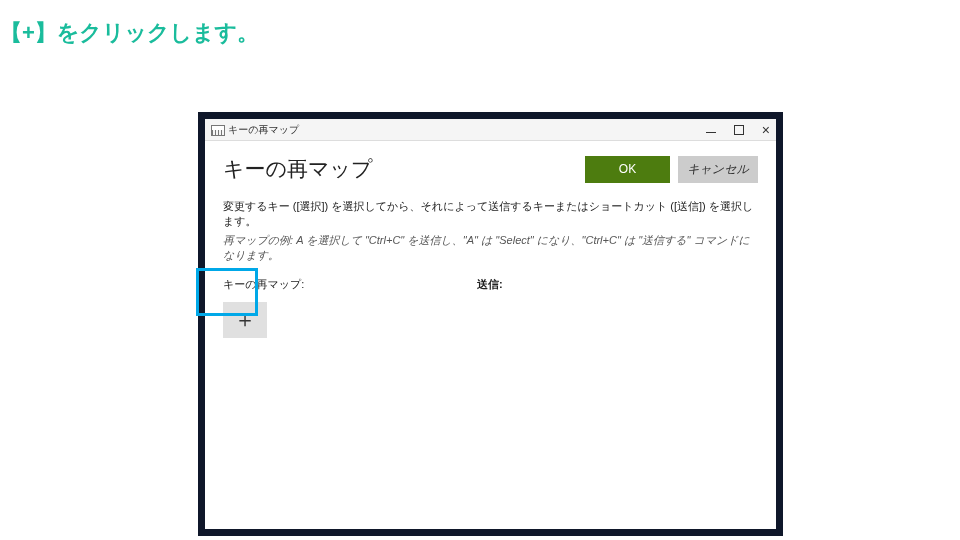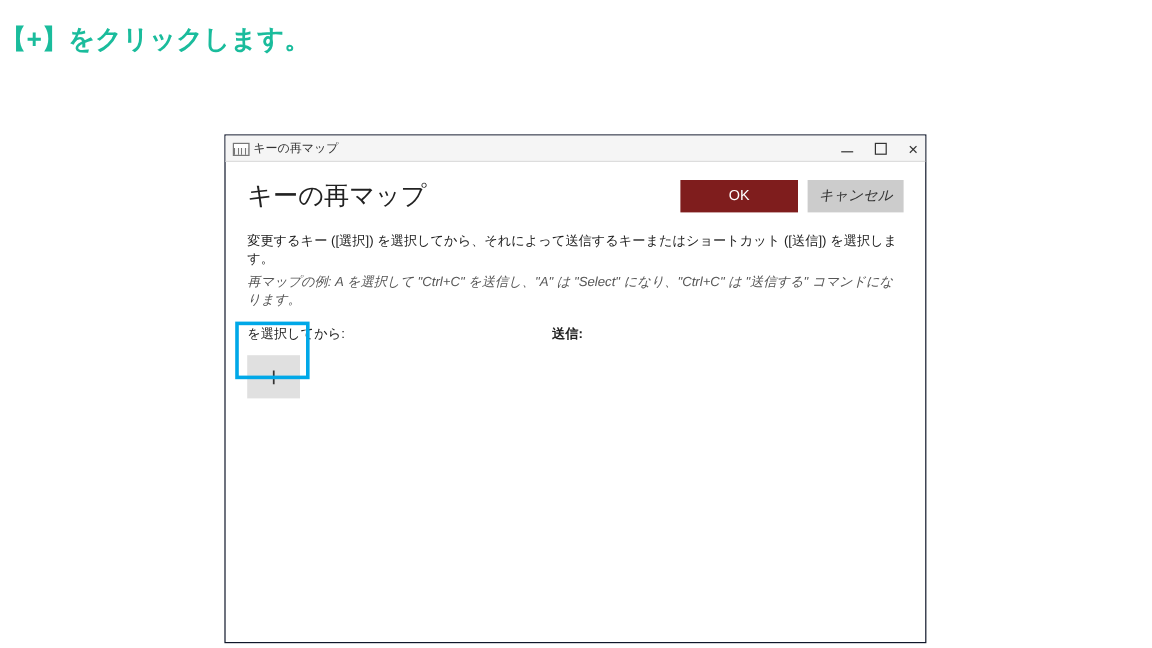--- a/index.html
+++ b/index.html
@@ -12,25 +12,25 @@
     }
     .annotation {
       text-align: left;
       color: #1abc9c;
       font-weight: bold;
       font-size: 22px;
       padding-top: 18px;
     }
     .window {
       position: absolute;
-      left: 187px;
+      left: 198px;
       top: 112px;
       width: 585px;
       height: 424px;
-      border: 1px solid #0f172a;
+      border: 7px solid #0f172a;
       background: #fff;
     }
     .titlebar {
       height: 22px;
       background: #f5f5f5;
       border-bottom: 1px solid #ddd;
       display: flex;
       align-items: center;
       justify-content: space-between;
       padding: 0 6px;
@@ -99,23 +99,23 @@
       gap: 8px;
     }
     .btn {
       padding: 5px 0;
       font-size: 12px;
       border: none;
       cursor: pointer;
       text-align: center;
     }
     .btn-primary {
-      background: #7f1d1d;
+      background: #4d7c0f;
       color: #fff;
-      width: 98px;
+      width: 85px;
     }
     .btn-secondary {
       background: #ccc;
       color: #333;
       width: 80px;
       font-style: italic;
     }
     .description {
       padding: 10px 18px 4px 18px;
       font-size: 11px;
@@ -189,21 +189,21 @@
       <button class="btn btn-primary">OK</button>
       <button class="btn btn-secondary">キャンセル</button>
     </div>
   </div>
 
   <div class="description">変更するキー ([選択]) を選択してから、それによって送信するキーまたはショートカット ([送信]) を選択します。</div>
   <div class="example">再マップの例: A を選択して "Ctrl+C" を送信し、"A" は "Select" になり、"Ctrl+C" は "送信する" コマンドになります。</div>
 
   <div class="columns">
     <div class="col-select">
-      <div class="col-label">を選択してから:</div>
+      <div class="col-label">キーの再マップ:</div>
       <div class="add-button">
         <span>＋</span>
       </div>
     </div>
     <div class="col-send">
       <div class="col-label">送信:</div>
     </div>
   </div>
 </div>
 

